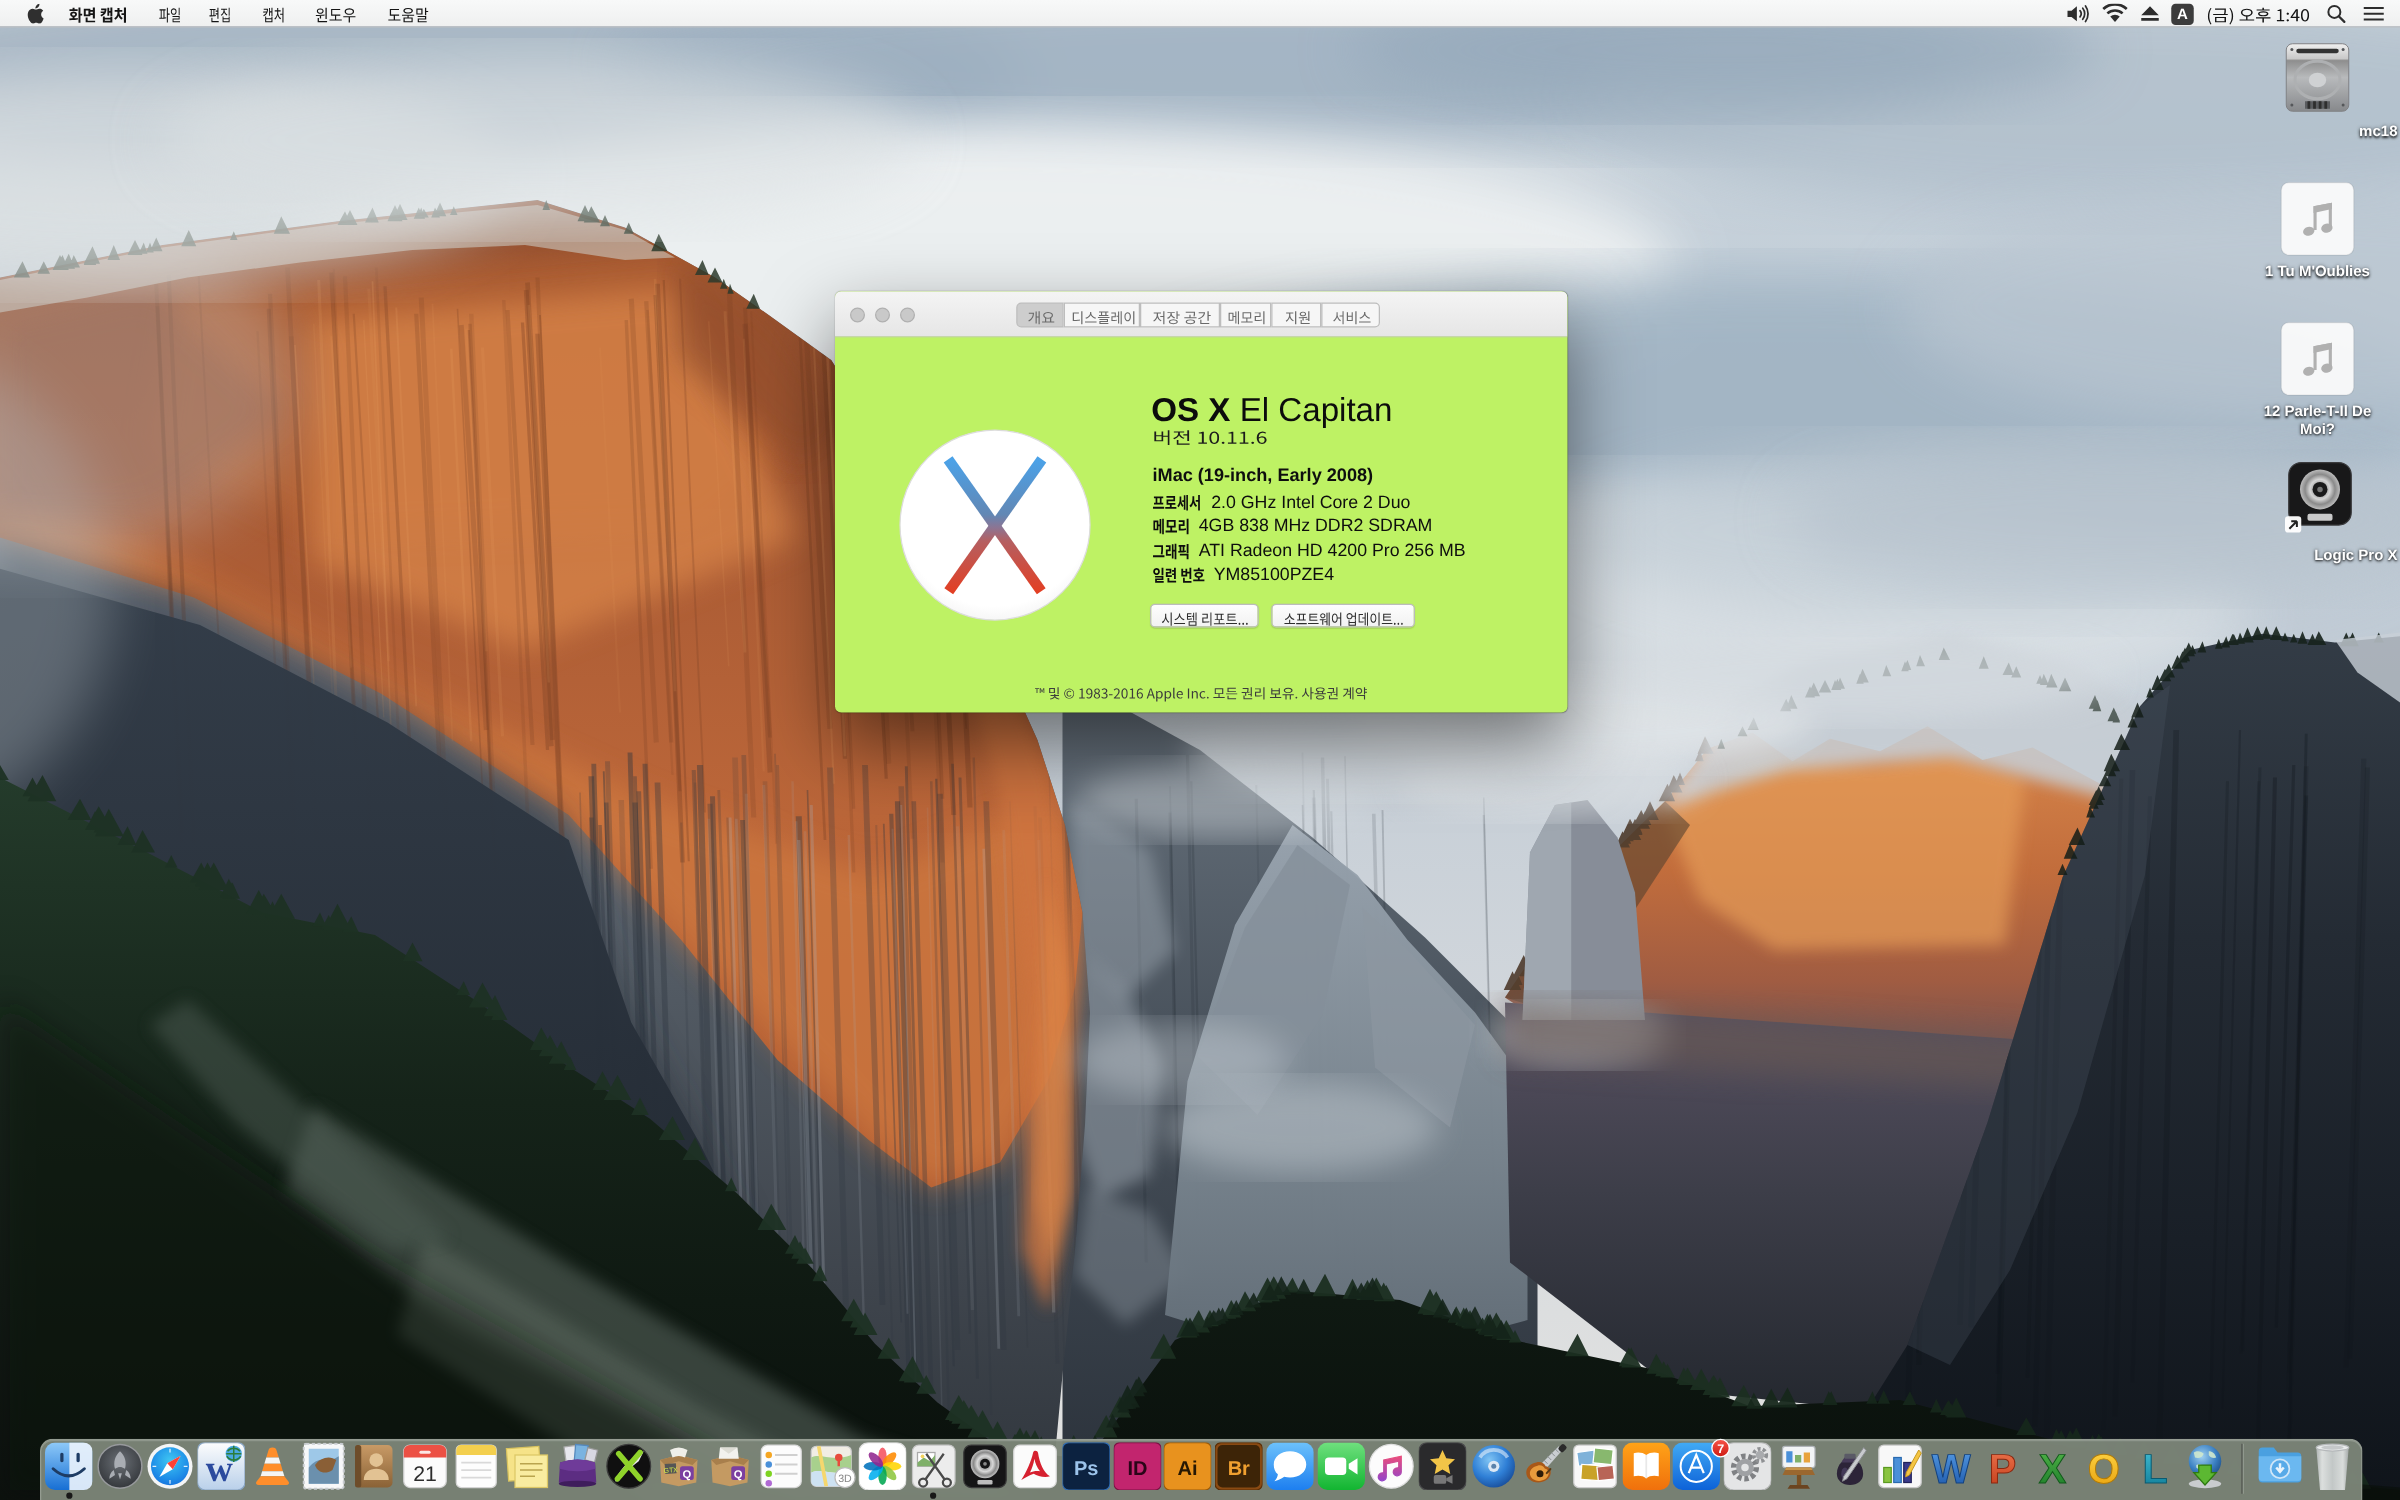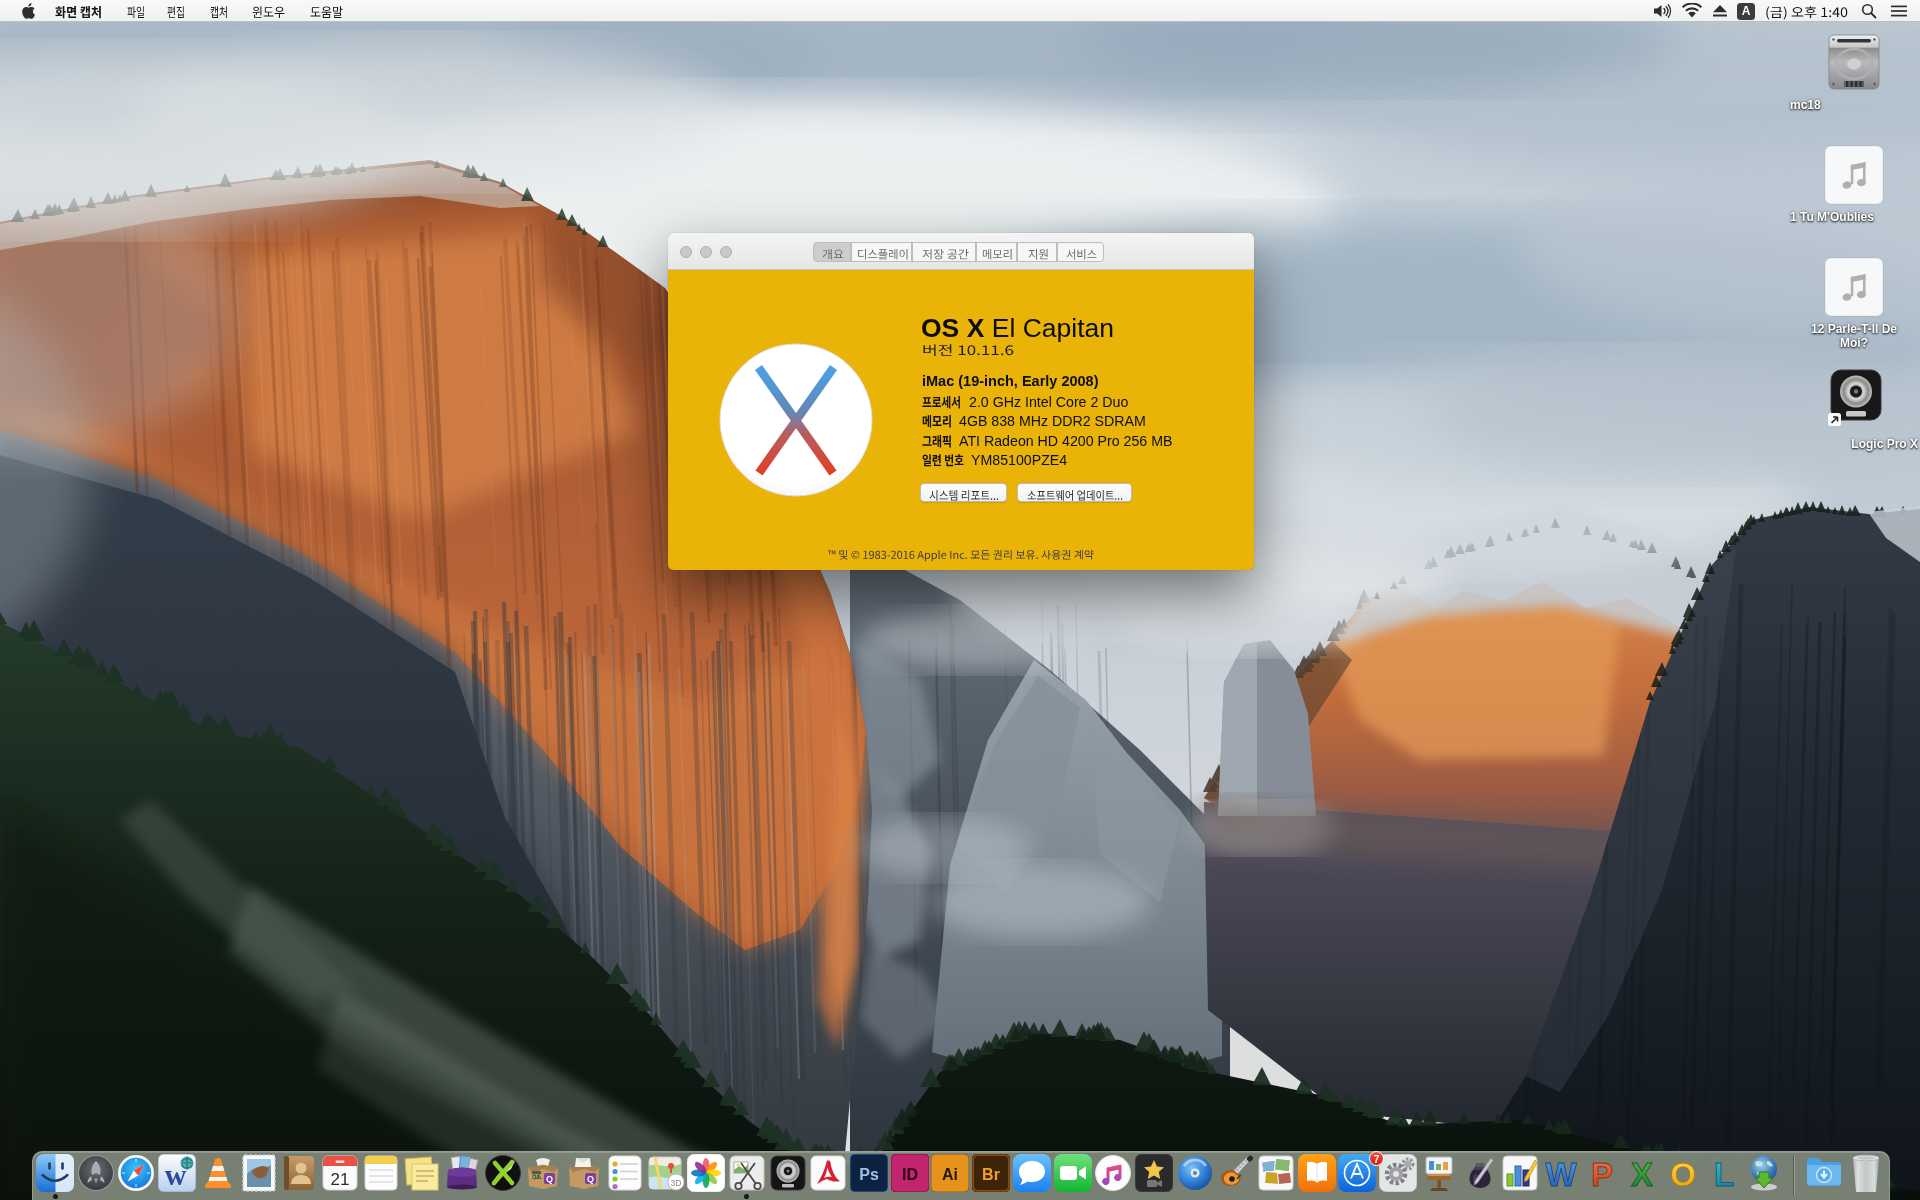--- a/index.html
+++ b/index.html
@@ -412,61 +412,61 @@
         <circle cx="49.5" cy="51" r="1.2"></circle>
       </g>
 <rect x="19" y="48" width="20" height="6" fill="#5a5c5f"></rect>
 <g fill="#2e2e2e">
         <rect x="21" y="48" width="2.2" height="6"></rect>
         <rect x="25.5" y="48" width="2.2" height="6"></rect>
         <rect x="30" y="48" width="2.2" height="6"></rect>
         <rect x="34.5" y="48" width="2.2" height="6"></rect>
       </g>
 </svg>
-    <div style="font:700 12px 'Liberation Sans',sans-serif;color:#fff;text-shadow:0 1px 2px rgba(0,0,0,.85),0 0 3px rgba(0,0,0,.5);text-align:left;position:absolute;white-space:nowrap;left:1790px;top:98px;width:128px">mc18</div>
+    <div style="font:700 12px 'Liberation Sans',sans-serif;color:#fff;text-shadow:0 1px 2px rgba(0,0,0,.85),0 0 3px rgba(0,0,0,.5);text-align:right;position:absolute;white-space:nowrap;left:1790px;top:98px;width:128px">mc18</div>
     <svg width="60" height="60" viewBox="0 0 60 60" style="position:absolute;left:1824px;top:145px">
 <rect x="1" y="1" width="58" height="58" rx="6" fill="rgba(252,252,252,0.92)" stroke="rgba(0,0,0,0.08)"></rect>
 <g fill="#b0b0b0">
         <ellipse cx="23" cy="40" rx="4.6" ry="3.6" transform="rotate(-14 23 40)"></ellipse>
         <ellipse cx="37.5" cy="37.5" rx="4.6" ry="3.6" transform="rotate(-14 37.5 37.5)"></ellipse>
 <path d="M26.8 39 L26.8 20 L41.5 17.2 L41.5 36.2 L39 36.2 L39 22 L29.3 23.8 L29.3 39 Z"></path>
 <path d="M26.8 20 L41.5 17.2 L41.5 22.2 L26.8 25.3 Z"></path>
       </g>
 </svg>
     <svg width="60" height="60" viewBox="0 0 60 60" style="position:absolute;left:1824px;top:257px">
 <rect x="1" y="1" width="58" height="58" rx="6" fill="rgba(252,252,252,0.92)" stroke="rgba(0,0,0,0.08)"></rect>
 <g fill="#b0b0b0">
         <ellipse cx="23" cy="40" rx="4.6" ry="3.6" transform="rotate(-14 23 40)"></ellipse>
         <ellipse cx="37.5" cy="37.5" rx="4.6" ry="3.6" transform="rotate(-14 37.5 37.5)"></ellipse>
 <path d="M26.8 39 L26.8 20 L41.5 17.2 L41.5 36.2 L39 36.2 L39 22 L29.3 23.8 L29.3 39 Z"></path>
 <path d="M26.8 20 L41.5 17.2 L41.5 22.2 L26.8 25.3 Z"></path>
       </g>
 </svg>
-    <div style="font:700 12px 'Liberation Sans',sans-serif;color:#fff;text-shadow:0 1px 2px rgba(0,0,0,.85),0 0 3px rgba(0,0,0,.5);position:absolute;white-space:nowrap;left:1790px;top:210px;width:128px">1 Tu M'Oublies</div>
+    <div style="font:700 12px 'Liberation Sans',sans-serif;color:#fff;text-shadow:0 1px 2px rgba(0,0,0,.85),0 0 3px rgba(0,0,0,.5);text-align:center;position:absolute;white-space:nowrap;left:1790px;top:210px;width:128px">1 Tu M'Oublies</div>
     <div style="font:700 12px 'Liberation Sans',sans-serif;color:#fff;text-shadow:0 1px 2px rgba(0,0,0,.85),0 0 3px rgba(0,0,0,.5);text-align:center;position:absolute;white-space:nowrap;left:1786px;top:322px;width:136px">12 Parle-T-Il De<br>Moi?</div>
     <svg width="62" height="62" viewBox="0 0 62 62" style="position:absolute;left:1824px;top:367px">
 <defs>
         <radialGradient id="lpd" cx="0.5" cy="0.5" r="0.5">
           <stop offset="0" stop-color="#e8e8e8"></stop>
           <stop offset="0.25" stop-color="#9a9a9a"></stop>
           <stop offset="0.5" stop-color="#d5d5d5"></stop>
           <stop offset="0.75" stop-color="#8a8a8a"></stop>
           <stop offset="1" stop-color="#bdbdbd"></stop>
         </radialGradient>
       </defs>
 <rect x="7" y="3" width="50" height="50" rx="10" fill="#181819" stroke="#3a3a3c"></rect>
 <circle cx="32" cy="24.5" r="16" fill="url(#lpd)"></circle>
 <circle cx="32" cy="24.5" r="6" fill="#1a1a1b"></circle>
       <circle cx="32" cy="24.5" r="2.2" fill="#777"></circle>
 <rect x="22" y="44" width="20" height="5.5" rx="1.5" fill="#c9c9c9"></rect>
 <rect x="4" y="46" width="13" height="13" rx="2.5" fill="rgba(255,255,255,0.95)"></rect>
 <path d="M7.5 56 L13.5 50 M13.5 50 L9 50 M13.5 50 L13.5 54.5" stroke="#222" stroke-width="1.6" fill="none"></path>
 </svg>
     <div style="font:700 12px 'Liberation Sans',sans-serif;color:#fff;text-shadow:0 1px 2px rgba(0,0,0,.85),0 0 3px rgba(0,0,0,.5);text-align:right;position:absolute;white-space:nowrap;left:1790px;top:437px;width:128px">Logic Pro X</div>
-<div style="position:absolute;left:668px;top:233px;width:586px;height:337px;background:#eab308;border-radius:5px;box-shadow:0 25px 60px rgba(0,0,0,.5),0 0 1px rgba(0,0,0,.4);z-index:40">
+<div style="position:absolute;left:668px;top:233px;width:586px;height:337px;background:#bef264;border-radius:5px;box-shadow:0 25px 60px rgba(0,0,0,.5),0 0 1px rgba(0,0,0,.4);z-index:40">
       <div style="position:absolute;left:0;top:0;width:100%;height:37px;background:linear-gradient(#f4f4f4,#e6e6e6);border-bottom:1px solid #c4c4c4;border-radius:5px 5px 0 0"></div>
       <div style="position:absolute;left:12px;top:12.5px;width:12px;height:12px;border-radius:6px;background:#c9c9c9;border:0.5px solid #b0b0b0"></div>
       <div style="position:absolute;left:32px;top:12.5px;width:12px;height:12px;border-radius:6px;background:#c9c9c9;border:0.5px solid #b0b0b0"></div>
       <div style="position:absolute;left:52px;top:12.5px;width:12px;height:12px;border-radius:6px;background:#c9c9c9;border:0.5px solid #b0b0b0"></div>
       <div style="position:absolute;left:146px;top:9px;width:38px;height:20px;background:#cdcdcd;border:1px solid #bdbdbd;margin-left:-1px;border-radius:4px 0 0 4px;"></div>
       <svg width="22.0" height="15.2" viewBox="0 -11.5 22.0 15.2" style="position:absolute;overflow:visible;left:154.0px;top:13.5px">
         <g transform="scale(1.0397,1)">
           <path d="M8.5 -9.5H9.4V0.9H8.5ZM6.8 -5.3H8.8V-4.5H6.8ZM4.1 -8.2H5Q5 -7.2 4.8 -6.2Q4.6 -5.3 4.2 -4.4Q3.7 -3.5 3 -2.7Q2.2 -2 1.1 -1.3L0.6 -2Q1.9 -2.8 2.7 -3.7Q3.4 -4.6 3.8 -5.7Q4.1 -6.8 4.1 -8ZM1 -8.2H4.4V-7.4H1ZM6.2 -9.2H7.1V0.4H6.2Z M13.5 -4.2H14.4V-1H13.5ZM17.3 -4.2H18.3V-1H17.3ZM11.2 -1.2H20.6V-0.4H11.2ZM15.8 -8.9Q17 -8.9 17.8 -8.5Q18.7 -8.2 19.1 -7.6Q19.6 -7 19.6 -6.2Q19.6 -5.4 19.1 -4.8Q18.7 -4.2 17.8 -3.8Q17 -3.5 15.8 -3.5Q14.8 -3.5 13.9 -3.8Q13 -4.2 12.6 -4.8Q12.1 -5.4 12.1 -6.2Q12.1 -7 12.6 -7.6Q13 -8.2 13.9 -8.5Q14.8 -8.9 15.8 -8.9ZM15.8 -8.1Q15 -8.1 14.4 -7.9Q13.7 -7.6 13.4 -7.2Q13 -6.8 13 -6.2Q13 -5.6 13.4 -5.2Q13.7 -4.7 14.4 -4.5Q15 -4.3 15.8 -4.3Q16.7 -4.3 17.3 -4.5Q18 -4.7 18.3 -5.2Q18.7 -5.6 18.7 -6.2Q18.7 -6.8 18.3 -7.2Q18 -7.6 17.3 -7.9Q16.7 -8.1 15.8 -8.1Z" fill="#6a6a6a"></path>
         </g>
       </svg>

